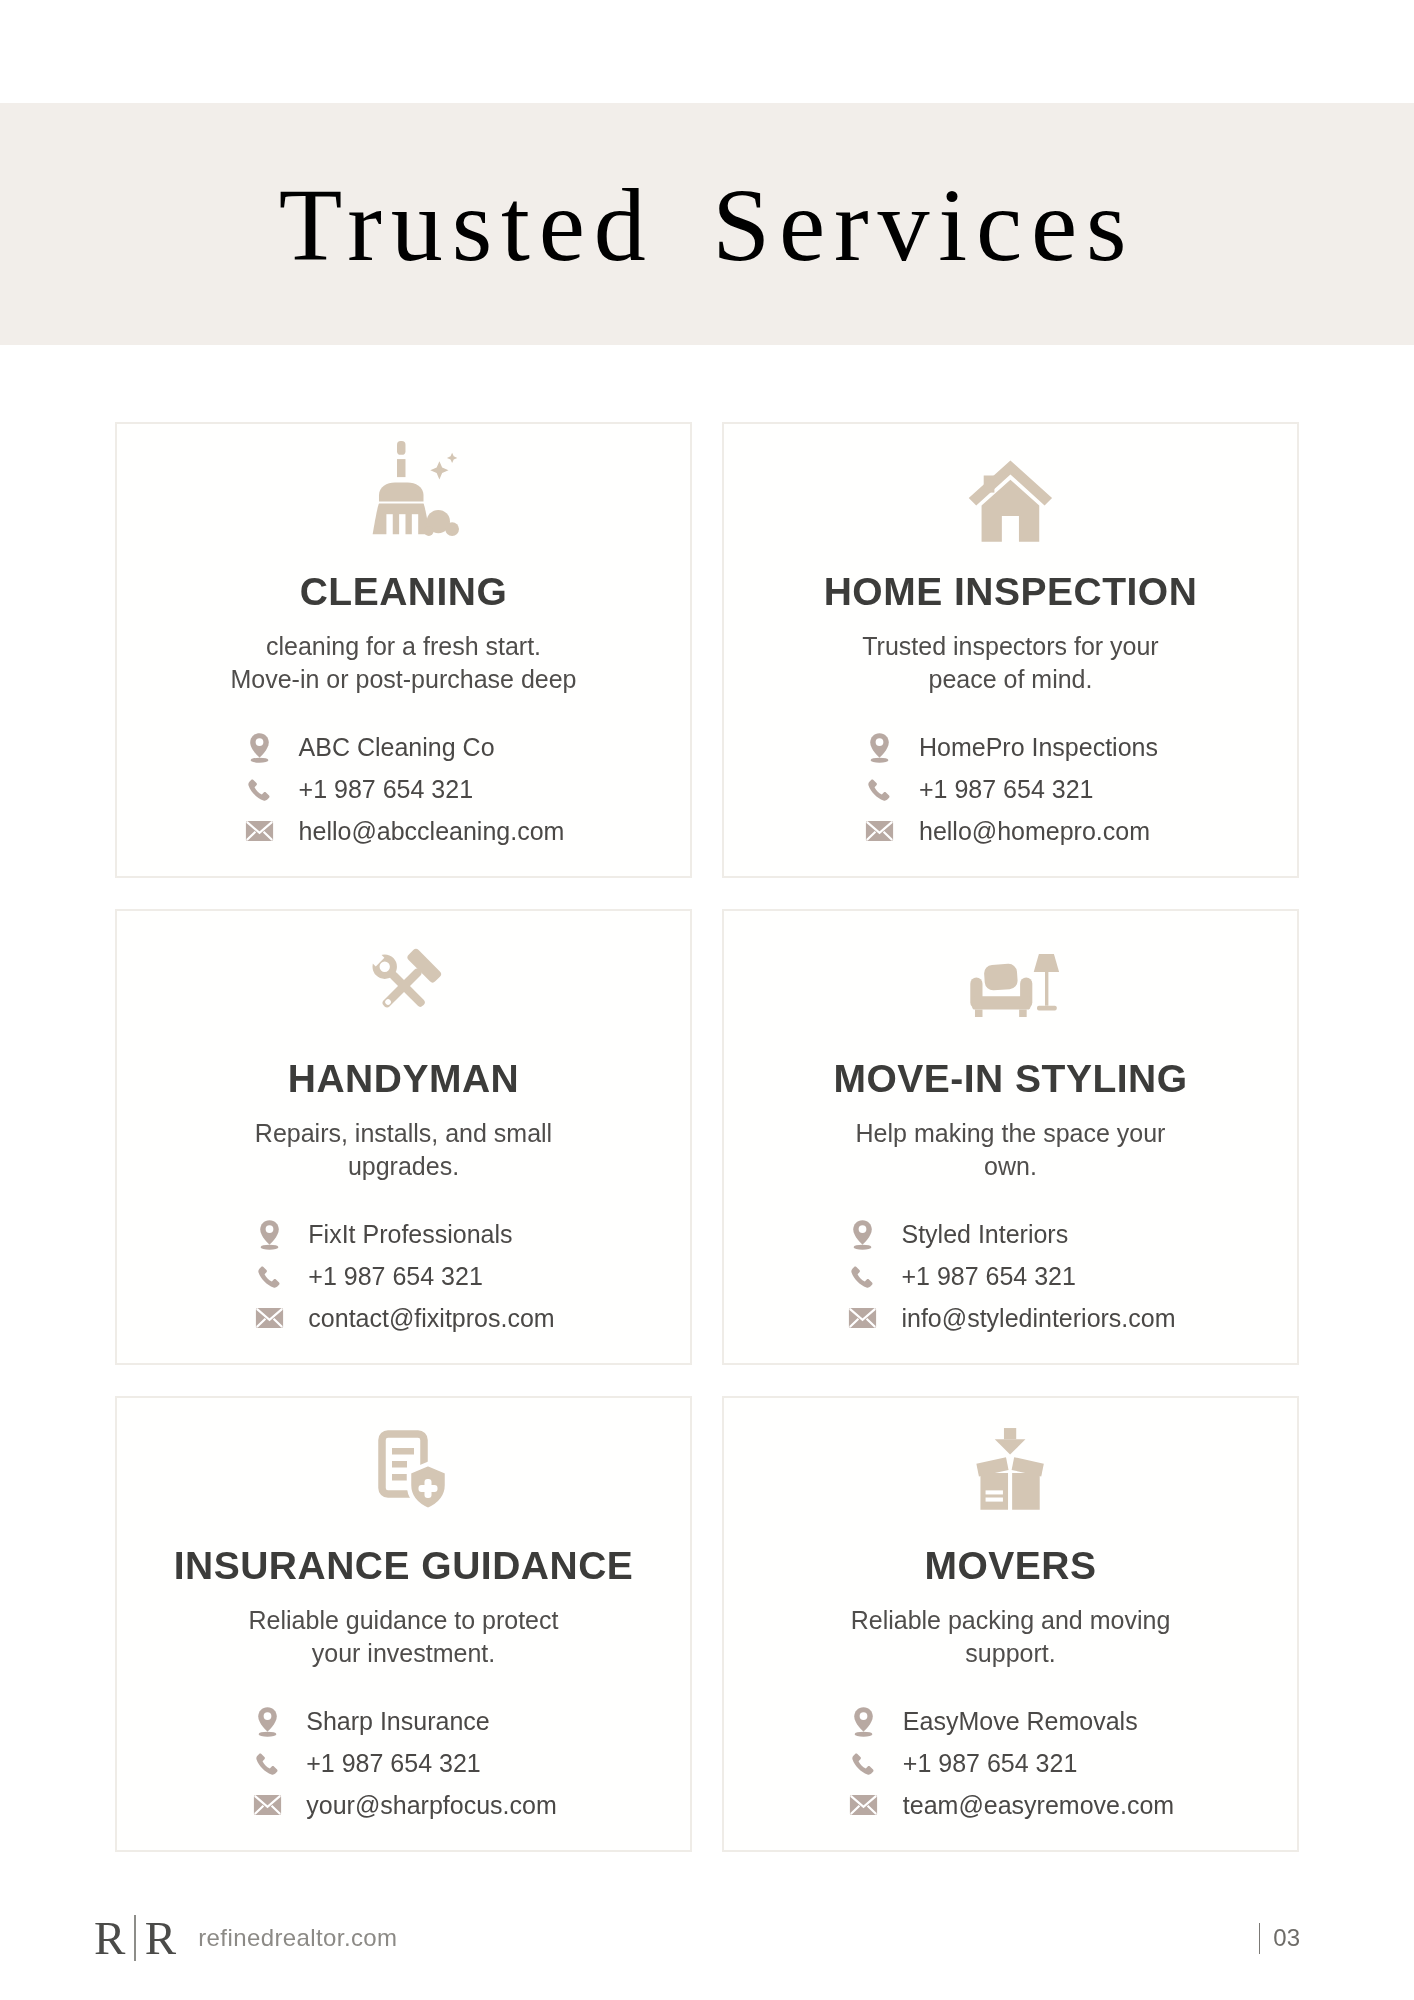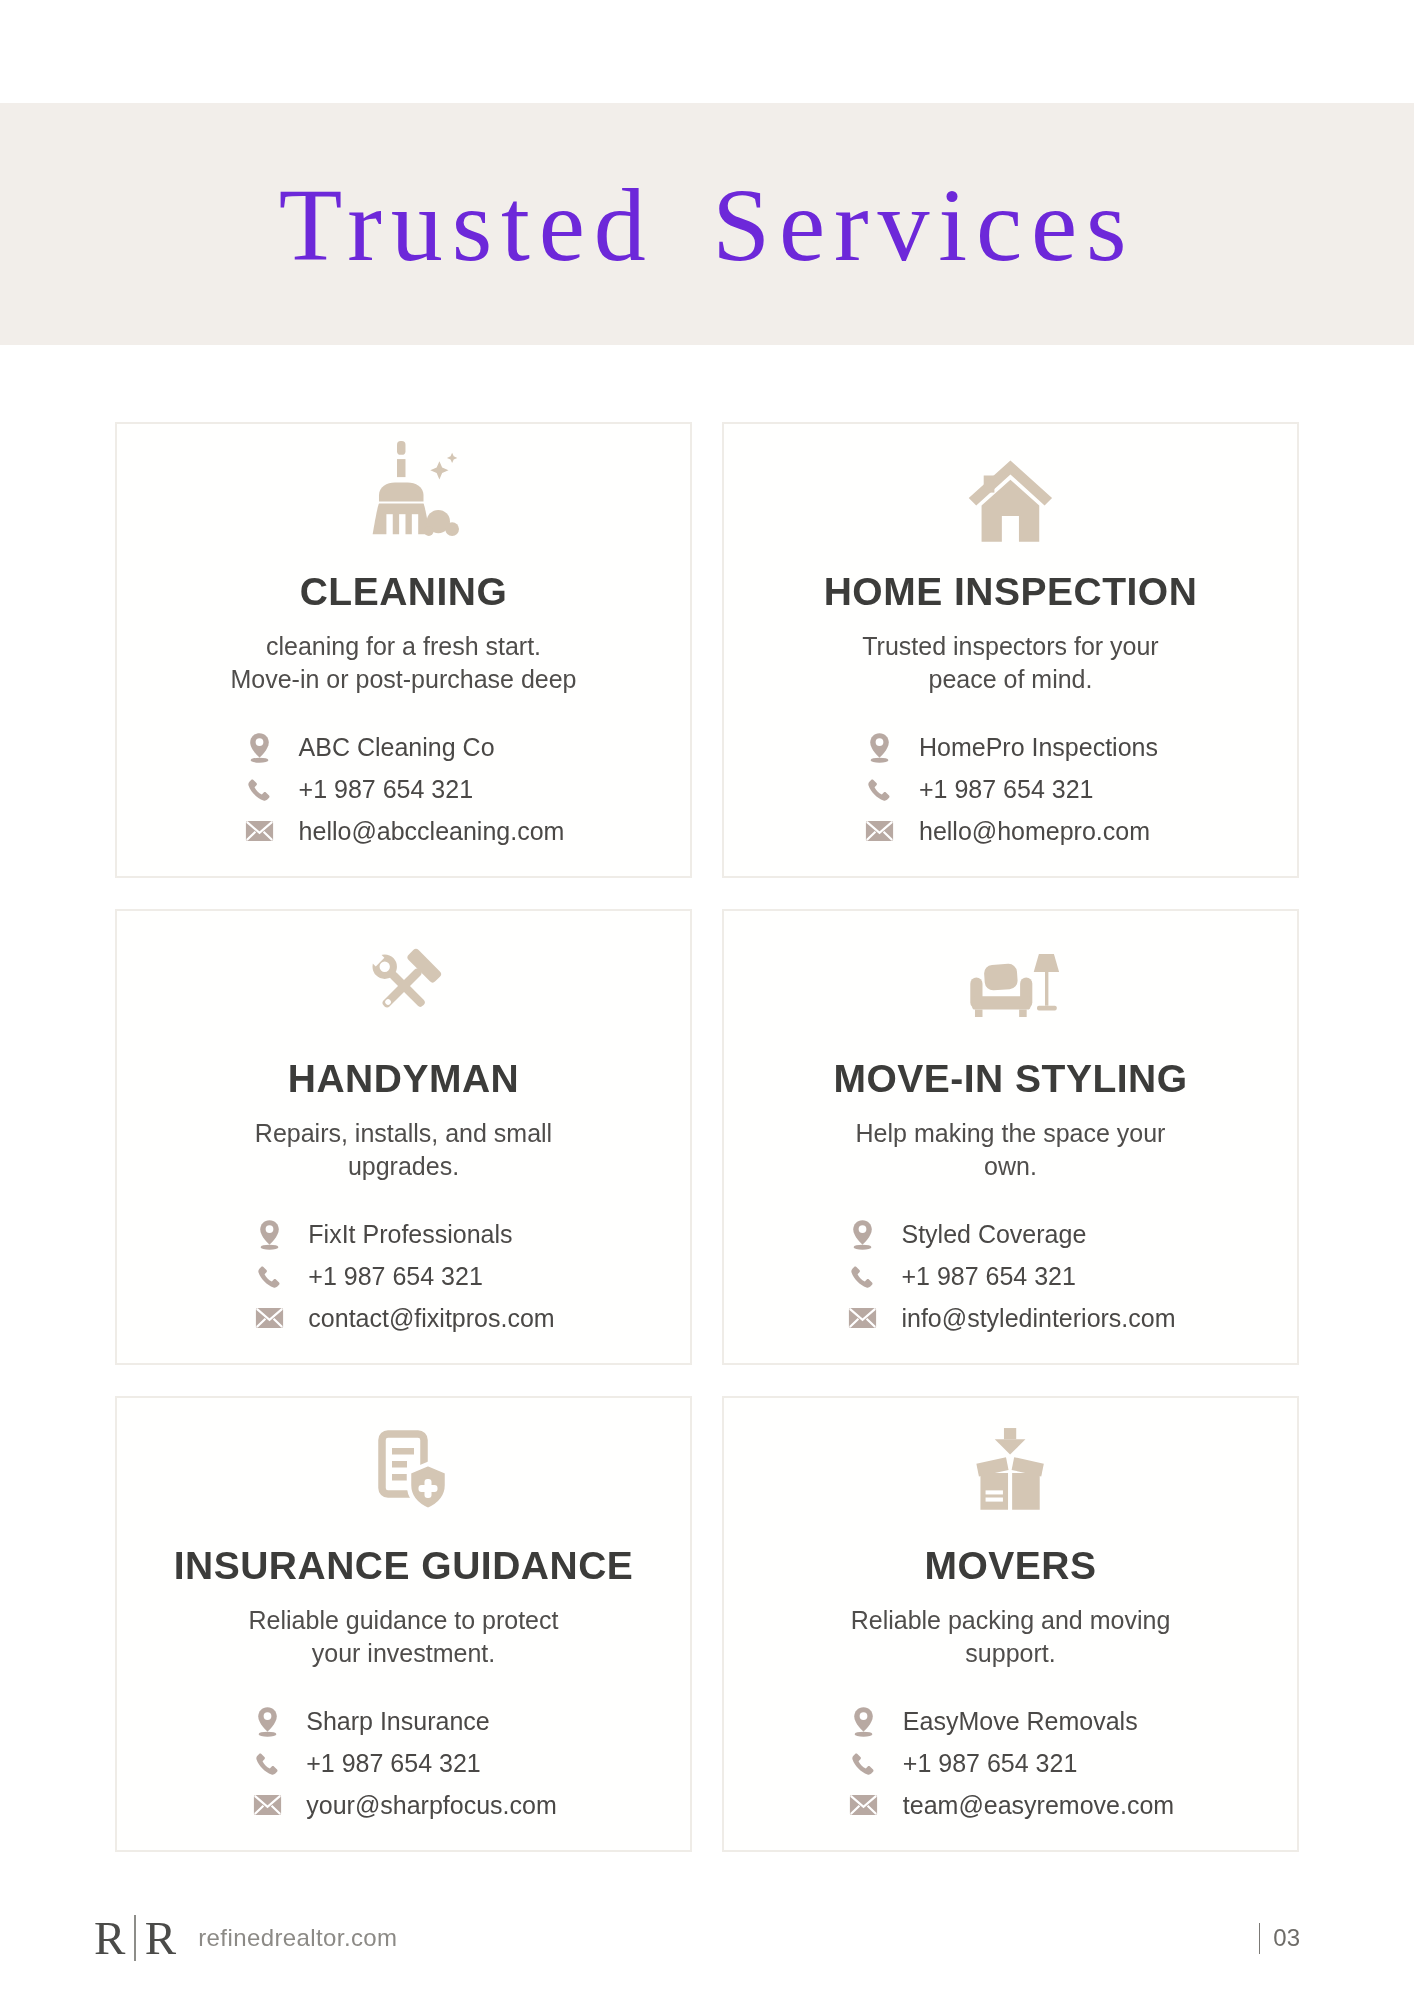--- a/index.html
+++ b/index.html
@@ -2,21 +2,21 @@
 <html><head>
 <meta charset="utf-8">
 <style>
   html,body{margin:0;padding:0;background:#ffffff;}
   body{width:1414px;height:2000px;position:relative;font-family:"Liberation Sans",sans-serif;overflow:hidden;}
 
   
   .band{position:absolute;top:103px;left:0;width:1414px;height:242px;background:#f2eeea;
         display:flex;align-items:center;justify-content:center;}
   .band h1{margin:16px;font-family:"Liberation Serif",serif;font-weight:400;font-size:104px;
-           letter-spacing:0.085em;word-spacing:0.22em;color:#6d28d9;}
+           letter-spacing:0.085em;word-spacing:0.22em;color:#000000;}
 
   
   .grid{position:absolute;top:422px;left:115px;width:1184px;
         display:grid;grid-template-columns:577px 577px;column-gap:30px;row-gap:31px;}
   .card{height:456px;background:#fffffe;border:2px solid #efece7;box-sizing:border-box;
         display:flex;flex-direction:column;align-items:center;text-align:center;padding-top:14px;}
   .icon-wrap{height:108px;display:flex;align-items:flex-end;justify-content:center;color:#d4c6b4;}
   .icon-wrap svg{height:94px;width:auto;display:block;}
   .icon-wrap.big svg{height:106px;}
   .card-title{margin:24px 0 0 0;font-size:39px;font-weight:700;letter-spacing:0.5px;color:#3c3c3a;}
@@ -216,21 +216,21 @@
       </p>
     <div class="contacts">
       <div class="contact-row company">
         <span class="c-icon">
             <svg viewBox="0 0 32 36" width="27" height="31" fill="currentColor" xmlns="http://www.w3.org/2000/svg">
     <path d="M16,1 C9.7,1 5,6 5,12 c0,8.4 11,18 11,18 s11,-9.6 11,-18 C27,6 22.3,1 16,1 z"></path>
     <circle cx="16" cy="11.6" r="4.6" fill="#ffffff"></circle>
     <ellipse cx="16" cy="33" rx="10.5" ry="3"></ellipse>
   </svg>
           </span>
-        <span class="c-text">Styled Coverage</span>
+        <span class="c-text">Styled Interiors</span>
       </div>
       <div class="contact-row phone">
         <span class="c-icon">
             <svg viewBox="0 0 30 30" width="27" height="27" fill="currentColor" xmlns="http://www.w3.org/2000/svg">
     <path d="M8.2,4.4 L11.6,7.8 c0.7,0.7 0.7,1.8 0,2.5 L9.5,12.4 c1.8,3.7 4.4,6.3 8.1,8.1 l2.1,-2.1 c0.7,-0.7 1.8,-0.7 2.5,0 l3.4,3.4 c0.7,0.7 0.7,1.8 0,2.5 l-1.9,1.9 c-1.1,1.1 -2.8,1.6 -4.3,1 C12.1,24.6 5.4,17.9 2.8,10.6 2.3,9.1 2.7,7.4 3.8,6.3 l1.9,-1.9 C6.4,3.7 7.5,3.7 8.2,4.4 z"></path>
   </svg>
           </span>
         <span class="c-text">+1 987 654 321</span>
       </div>
       <div class="contact-row email">

